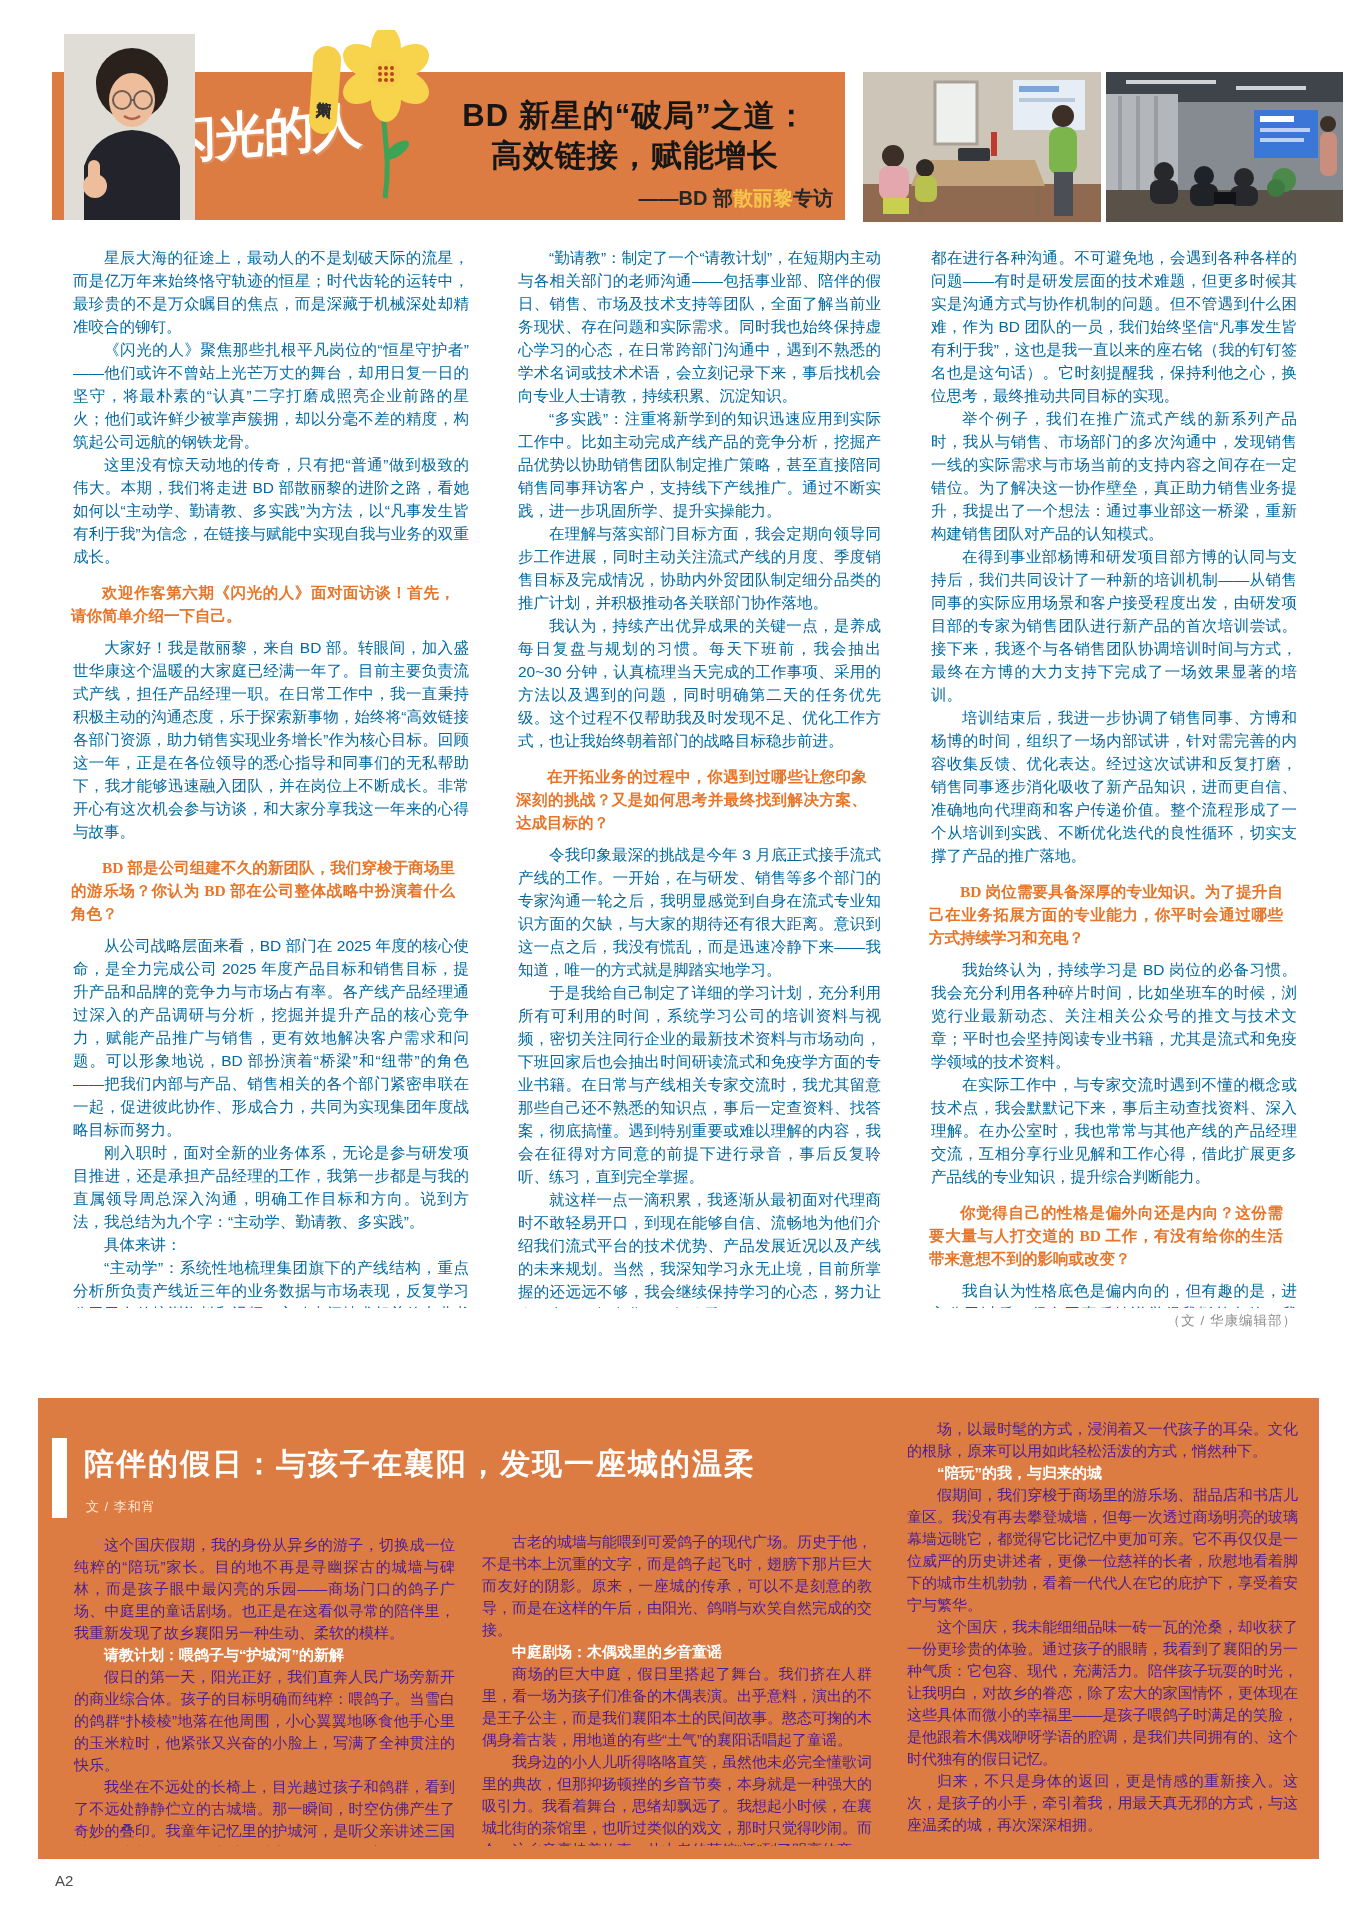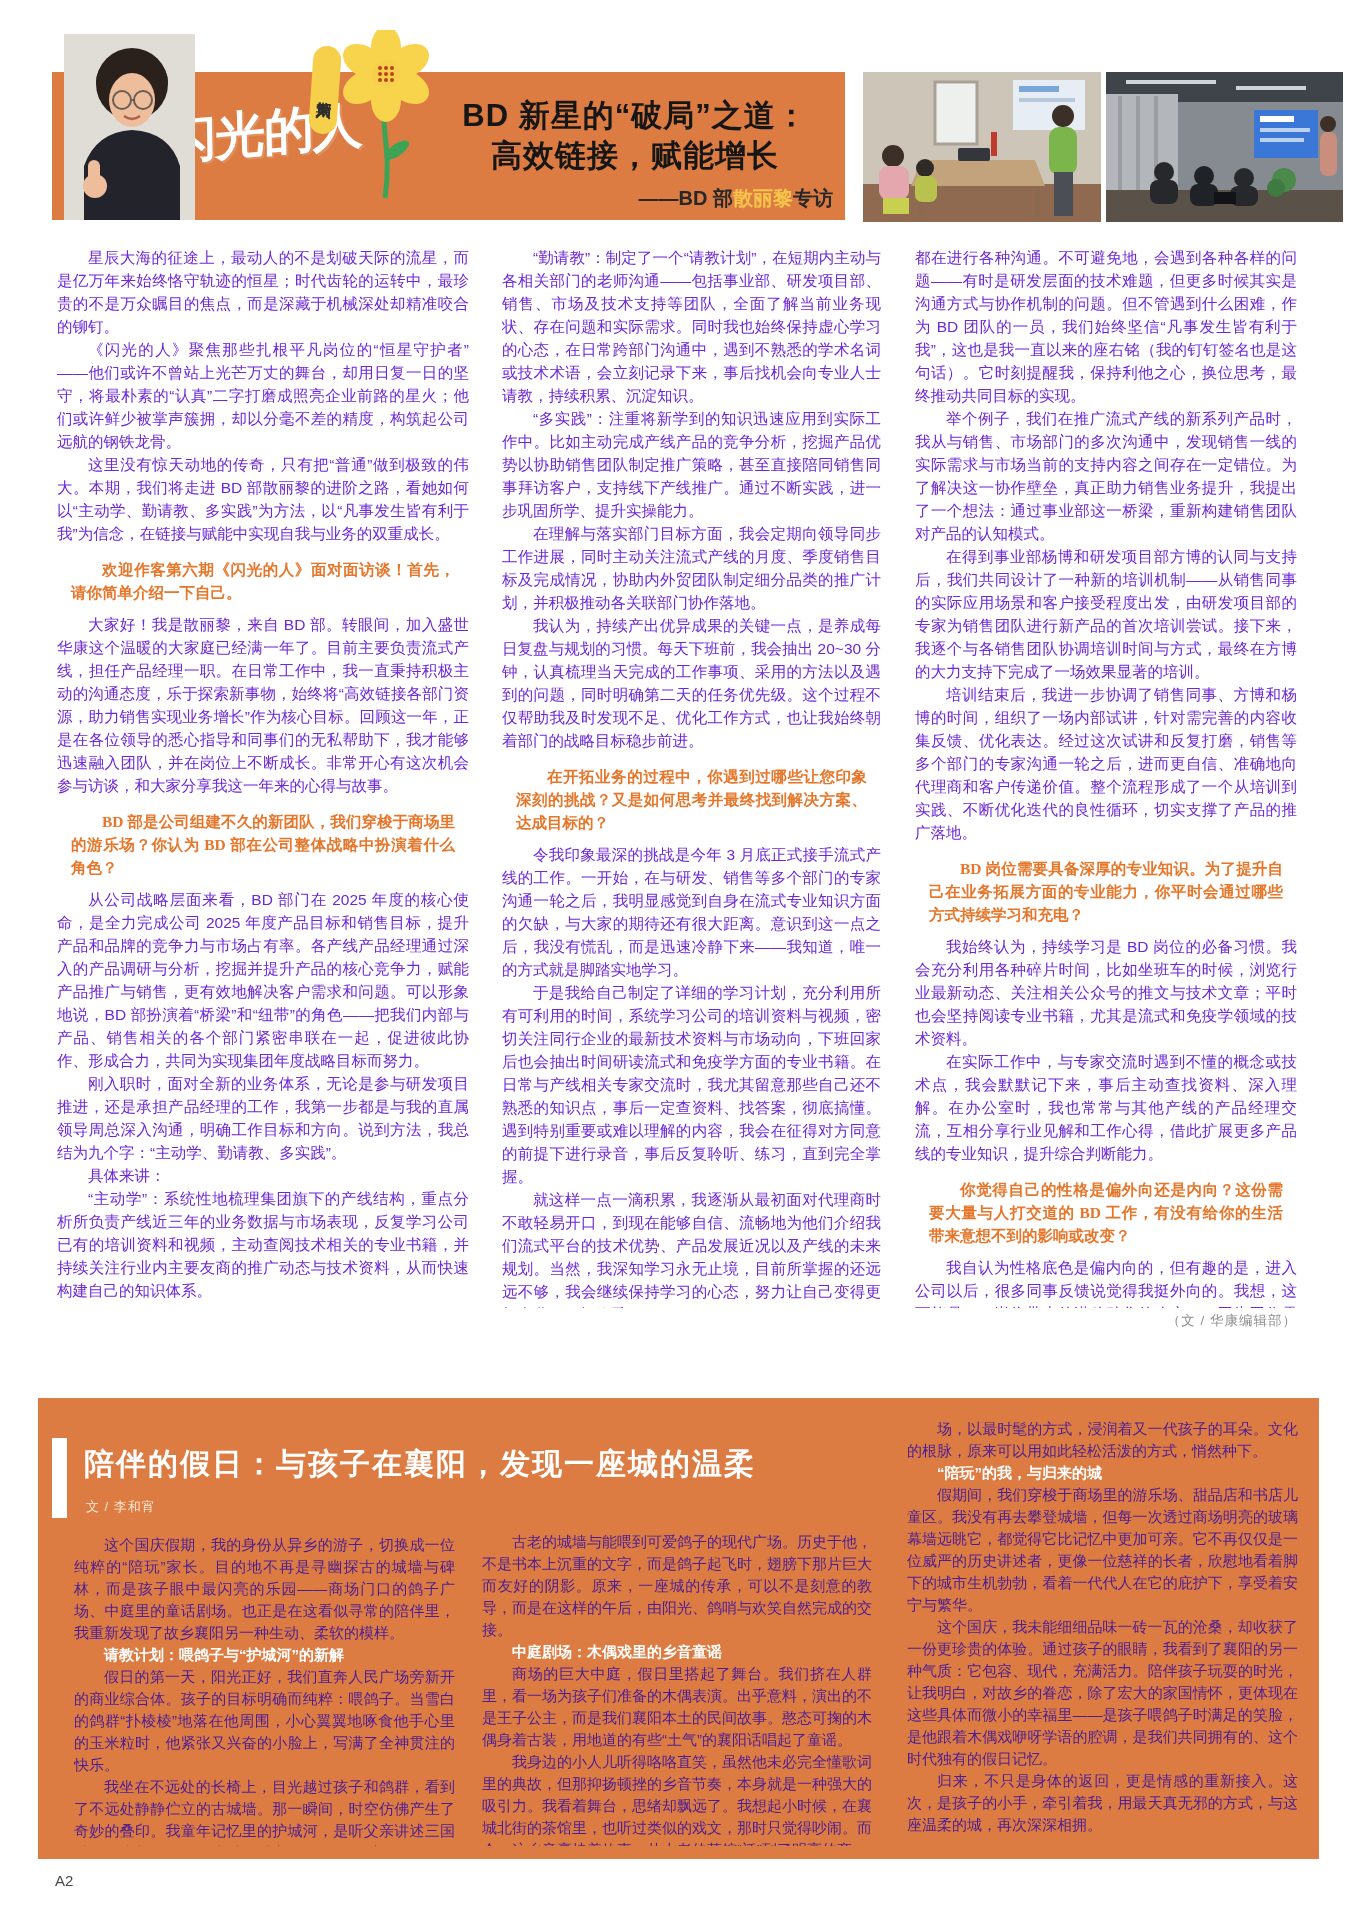--- a/index.html
+++ b/index.html
@@ -22,21 +22,21 @@
   .banner-subtitle .name { color:#f6c54b; }
   .photo { position:absolute; top:72px; height:150px; overflow:hidden; background:#b9b2a8; }
   .photo-1 { left:863px; width:238px; }
   .photo-2 { left:1106px; width:237px; }
 
   
   .main-col { position:absolute; top:246px; height:1062px; overflow:hidden; }
   .col-1 { left:57px;  width:412px; }
   .col-2 { left:502px; width:379px; }
   .col-3 { left:915px; width:382px; }
-  .main-col .para { font-size:15.5px; line-height:23px; color:#6d28d9; text-align:justify; text-indent:2em; }
+  .main-col .para { font-size:15.5px; line-height:23px; color:#0369a1; text-align:justify; text-indent:2em;margin-left:16px; }
   .para.cont { text-indent:0; }
   .para.question { color:#e7762a; font-weight:700; margin:13px 14px 9px;font-family:Liberation Serif, serif; }
   .main-col .para:first-child { margin-top:0; }
   .article-byline { position:absolute; left:915px; top:1312px; width:382px; text-align:right;
                     font-size:13.5px; color:#8f8f8f; letter-spacing:1px; }
 
   
   .essay { position:absolute; left:38px; top:1398px; width:1281px; height:461px; background:#dc7c42; }
   .essay-bar { position:absolute; left:14px; top:40px; width:15px; height:80px; background:#ffffff; }
   .essay-title { position:absolute; left:46px; top:46px; font-size:30px; font-weight:700; color:#ffffff; letter-spacing:2px; white-space:nowrap; }
@@ -167,34 +167,34 @@
       <p class="para normal">这里没有惊天动地的传奇，只有把“普通”做到极致的伟大。本期，我们将走进 BD 部散丽黎的进阶之路，看她如何以“主动学、勤请教、多实践”为方法，以“凡事发生皆有利于我”为信念，在链接与赋能中实现自我与业务的双重成长。</p>
       <p class="para question">欢迎作客第六期《闪光的人》面对面访谈！首先，请你简单介绍一下自己。</p>
       <p class="para normal">大家好！我是散丽黎，来自 BD 部。转眼间，加入盛世华康这个温暖的大家庭已经满一年了。目前主要负责流式产线，担任产品经理一职。在日常工作中，我一直秉持积极主动的沟通态度，乐于探索新事物，始终将“高效链接各部门资源，助力销售实现业务增长”作为核心目标。回顾这一年，正是在各位领导的悉心指导和同事们的无私帮助下，我才能够迅速融入团队，并在岗位上不断成长。非常开心有这次机会参与访谈，和大家分享我这一年来的心得与故事。</p>
       <p class="para question">BD 部是公司组建不久的新团队，我们穿梭于商场里的游乐场？你认为 BD 部在公司整体战略中扮演着什么角色？</p>
       <p class="para normal">从公司战略层面来看，BD 部门在 2025 年度的核心使命，是全力完成公司 2025 年度产品目标和销售目标，提升产品和品牌的竞争力与市场占有率。各产线产品经理通过深入的产品调研与分析，挖掘并提升产品的核心竞争力，赋能产品推广与销售，更有效地解决客户需求和问题。可以形象地说，BD 部扮演着“桥梁”和“纽带”的角色——把我们内部与产品、销售相关的各个部门紧密串联在一起，促进彼此协作、形成合力，共同为实现集团年度战略目标而努力。</p>
       <p class="para normal">刚入职时，面对全新的业务体系，无论是参与研发项目推进，还是承担产品经理的工作，我第一步都是与我的直属领导周总深入沟通，明确工作目标和方向。说到方法，我总结为九个字：“主动学、勤请教、多实践”。</p>
       <p class="para normal">具体来讲：</p>
       <p class="para normal">“主动学”：系统性地梳理集团旗下的产线结构，重点分析所负责产线近三年的业务数据与市场表现，反复学习公司已有的培训资料和视频，主动查阅技术相关的专业书籍，并持续关注行业内主要友商的推广动态与技术资料，从而快速构建自己的知识体系。</p>
     </div>
   <div class="main-col col-2">
-      <p class="para normal">“勤请教”：制定了一个“请教计划”，在短期内主动与各相关部门的老师沟通——包括事业部、研发项目部、销售、市场及技术支持等团队，全面了解当前业务现状、存在问题和实际需求。同时我也始终保持虚心学习的心态，在日常跨部门沟通中，遇到不熟悉的学术名词或技术术语，会立刻记录下来，事后找机会向专业人士请教，持续积累、沉淀知识。</p>
+      <p class="para normal">“勤请教”：制定了一个“请教计划”，在短期内主动与各相关部门的老师沟通——包括事业部、陪伴的假日、销售、市场及技术支持等团队，全面了解当前业务现状、存在问题和实际需求。同时我也始终保持虚心学习的心态，在日常跨部门沟通中，遇到不熟悉的学术名词或技术术语，会立刻记录下来，事后找机会向专业人士请教，持续积累、沉淀知识。</p>
       <p class="para normal">“多实践”：注重将新学到的知识迅速应用到实际工作中。比如主动完成产线产品的竞争分析，挖掘产品优势以协助销售团队制定推广策略，甚至直接陪同销售同事拜访客户，支持线下产线推广。通过不断实践，进一步巩固所学、提升实操能力。</p>
       <p class="para normal">在理解与落实部门目标方面，我会定期向领导同步工作进展，同时主动关注流式产线的月度、季度销售目标及完成情况，协助内外贸团队制定细分品类的推广计划，并积极推动各关联部门协作落地。</p>
       <p class="para normal">我认为，持续产出优异成果的关键一点，是养成每日复盘与规划的习惯。每天下班前，我会抽出 20~30 分钟，认真梳理当天完成的工作事项、采用的方法以及遇到的问题，同时明确第二天的任务优先级。这个过程不仅帮助我及时发现不足、优化工作方式，也让我始终朝着部门的战略目标稳步前进。</p>
       <p class="para question">在开拓业务的过程中，你遇到过哪些让您印象深刻的挑战？又是如何思考并最终找到解决方案、达成目标的？</p>
       <p class="para normal">令我印象最深的挑战是今年 3 月底正式接手流式产线的工作。一开始，在与研发、销售等多个部门的专家沟通一轮之后，我明显感觉到自身在流式专业知识方面的欠缺，与大家的期待还有很大距离。意识到这一点之后，我没有慌乱，而是迅速冷静下来——我知道，唯一的方式就是脚踏实地学习。</p>
       <p class="para normal">于是我给自己制定了详细的学习计划，充分利用所有可利用的时间，系统学习公司的培训资料与视频，密切关注同行企业的最新技术资料与市场动向，下班回家后也会抽出时间研读流式和免疫学方面的专业书籍。在日常与产线相关专家交流时，我尤其留意那些自己还不熟悉的知识点，事后一定查资料、找答案，彻底搞懂。遇到特别重要或难以理解的内容，我会在征得对方同意的前提下进行录音，事后反复聆听、练习，直到完全掌握。</p>
       <p class="para normal">就这样一点一滴积累，我逐渐从最初面对代理商时不敢轻易开口，到现在能够自信、流畅地为他们介绍我们流式平台的技术优势、产品发展近况以及产线的未来规划。当然，我深知学习永无止境，目前所掌握的还远远不够，我会继续保持学习的心态，努力让自己变得更加专业、更加优秀。</p>
     </div>
   <div class="main-col col-3">
       <p class="para cont">都在进行各种沟通。不可避免地，会遇到各种各样的问题——有时是研发层面的技术难题，但更多时候其实是沟通方式与协作机制的问题。但不管遇到什么困难，作为 BD 团队的一员，我们始终坚信“凡事发生皆有利于我”，这也是我一直以来的座右铭（我的钉钉签名也是这句话）。它时刻提醒我，保持利他之心，换位思考，最终推动共同目标的实现。</p>
       <p class="para normal">举个例子，我们在推广流式产线的新系列产品时，我从与销售、市场部门的多次沟通中，发现销售一线的实际需求与市场当前的支持内容之间存在一定错位。为了解决这一协作壁垒，真正助力销售业务提升，我提出了一个想法：通过事业部这一桥梁，重新构建销售团队对产品的认知模式。</p>
       <p class="para normal">在得到事业部杨博和研发项目部方博的认同与支持后，我们共同设计了一种新的培训机制——从销售同事的实际应用场景和客户接受程度出发，由研发项目部的专家为销售团队进行新产品的首次培训尝试。接下来，我逐个与各销售团队协调培训时间与方式，最终在方博的大力支持下完成了一场效果显著的培训。</p>
-      <p class="para normal">培训结束后，我进一步协调了销售同事、方博和杨博的时间，组织了一场内部试讲，针对需完善的内容收集反馈、优化表达。经过这次试讲和反复打磨，销售等多个部门的专家沟通一轮之后，进而更自信、准确地向代理商和客户传递价值。整个流程形成了一个从培训到实践、不断优化迭代的良性循环，切实支撑了产品的推广落地。</p>
+      <p class="para normal">培训结束后，我进一步协调了销售同事、方博和杨博的时间，组织了一场内部试讲，针对需完善的内容收集反馈、优化表达。经过这次试讲和反复打磨，销售同事逐步消化吸收了新产品知识，进而更自信、准确地向代理商和客户传递价值。整个流程形成了一个从培训到实践、不断优化迭代的良性循环，切实支撑了产品的推广落地。</p>
       <p class="para question">BD 岗位需要具备深厚的专业知识。为了提升自己在业务拓展方面的专业能力，你平时会通过哪些方式持续学习和充电？</p>
       <p class="para normal">我始终认为，持续学习是 BD 岗位的必备习惯。我会充分利用各种碎片时间，比如坐班车的时候，浏览行业最新动态、关注相关公众号的推文与技术文章；平时也会坚持阅读专业书籍，尤其是流式和免疫学领域的技术资料。</p>
       <p class="para normal">在实际工作中，与专家交流时遇到不懂的概念或技术点，我会默默记下来，事后主动查找资料、深入理解。在办公室时，我也常常与其他产线的产品经理交流，互相分享行业见解和工作心得，借此扩展更多产品线的专业知识，提升综合判断能力。</p>
       <p class="para question">你觉得自己的性格是偏外向还是内向？这份需要大量与人打交道的 BD 工作，有没有给你的生活带来意想不到的影响或改变？</p>
       <p class="para normal">我自认为性格底色是偏内向的，但有趣的是，进入公司以后，很多同事反馈说觉得我挺外向的。我想，这可能是 BD 岗位带来的潜移默化的改变——因为工作需要频繁与人沟通、协调，我逐渐变得比以前更愿意主动说话、分享观点，甚至被大家形容为“能量很高”的人。</p>
     </div>
   <div class="article-byline">（文 / 华康编辑部）</div>
 
   <div class="essay">
     <div class="essay-bar"></div>

